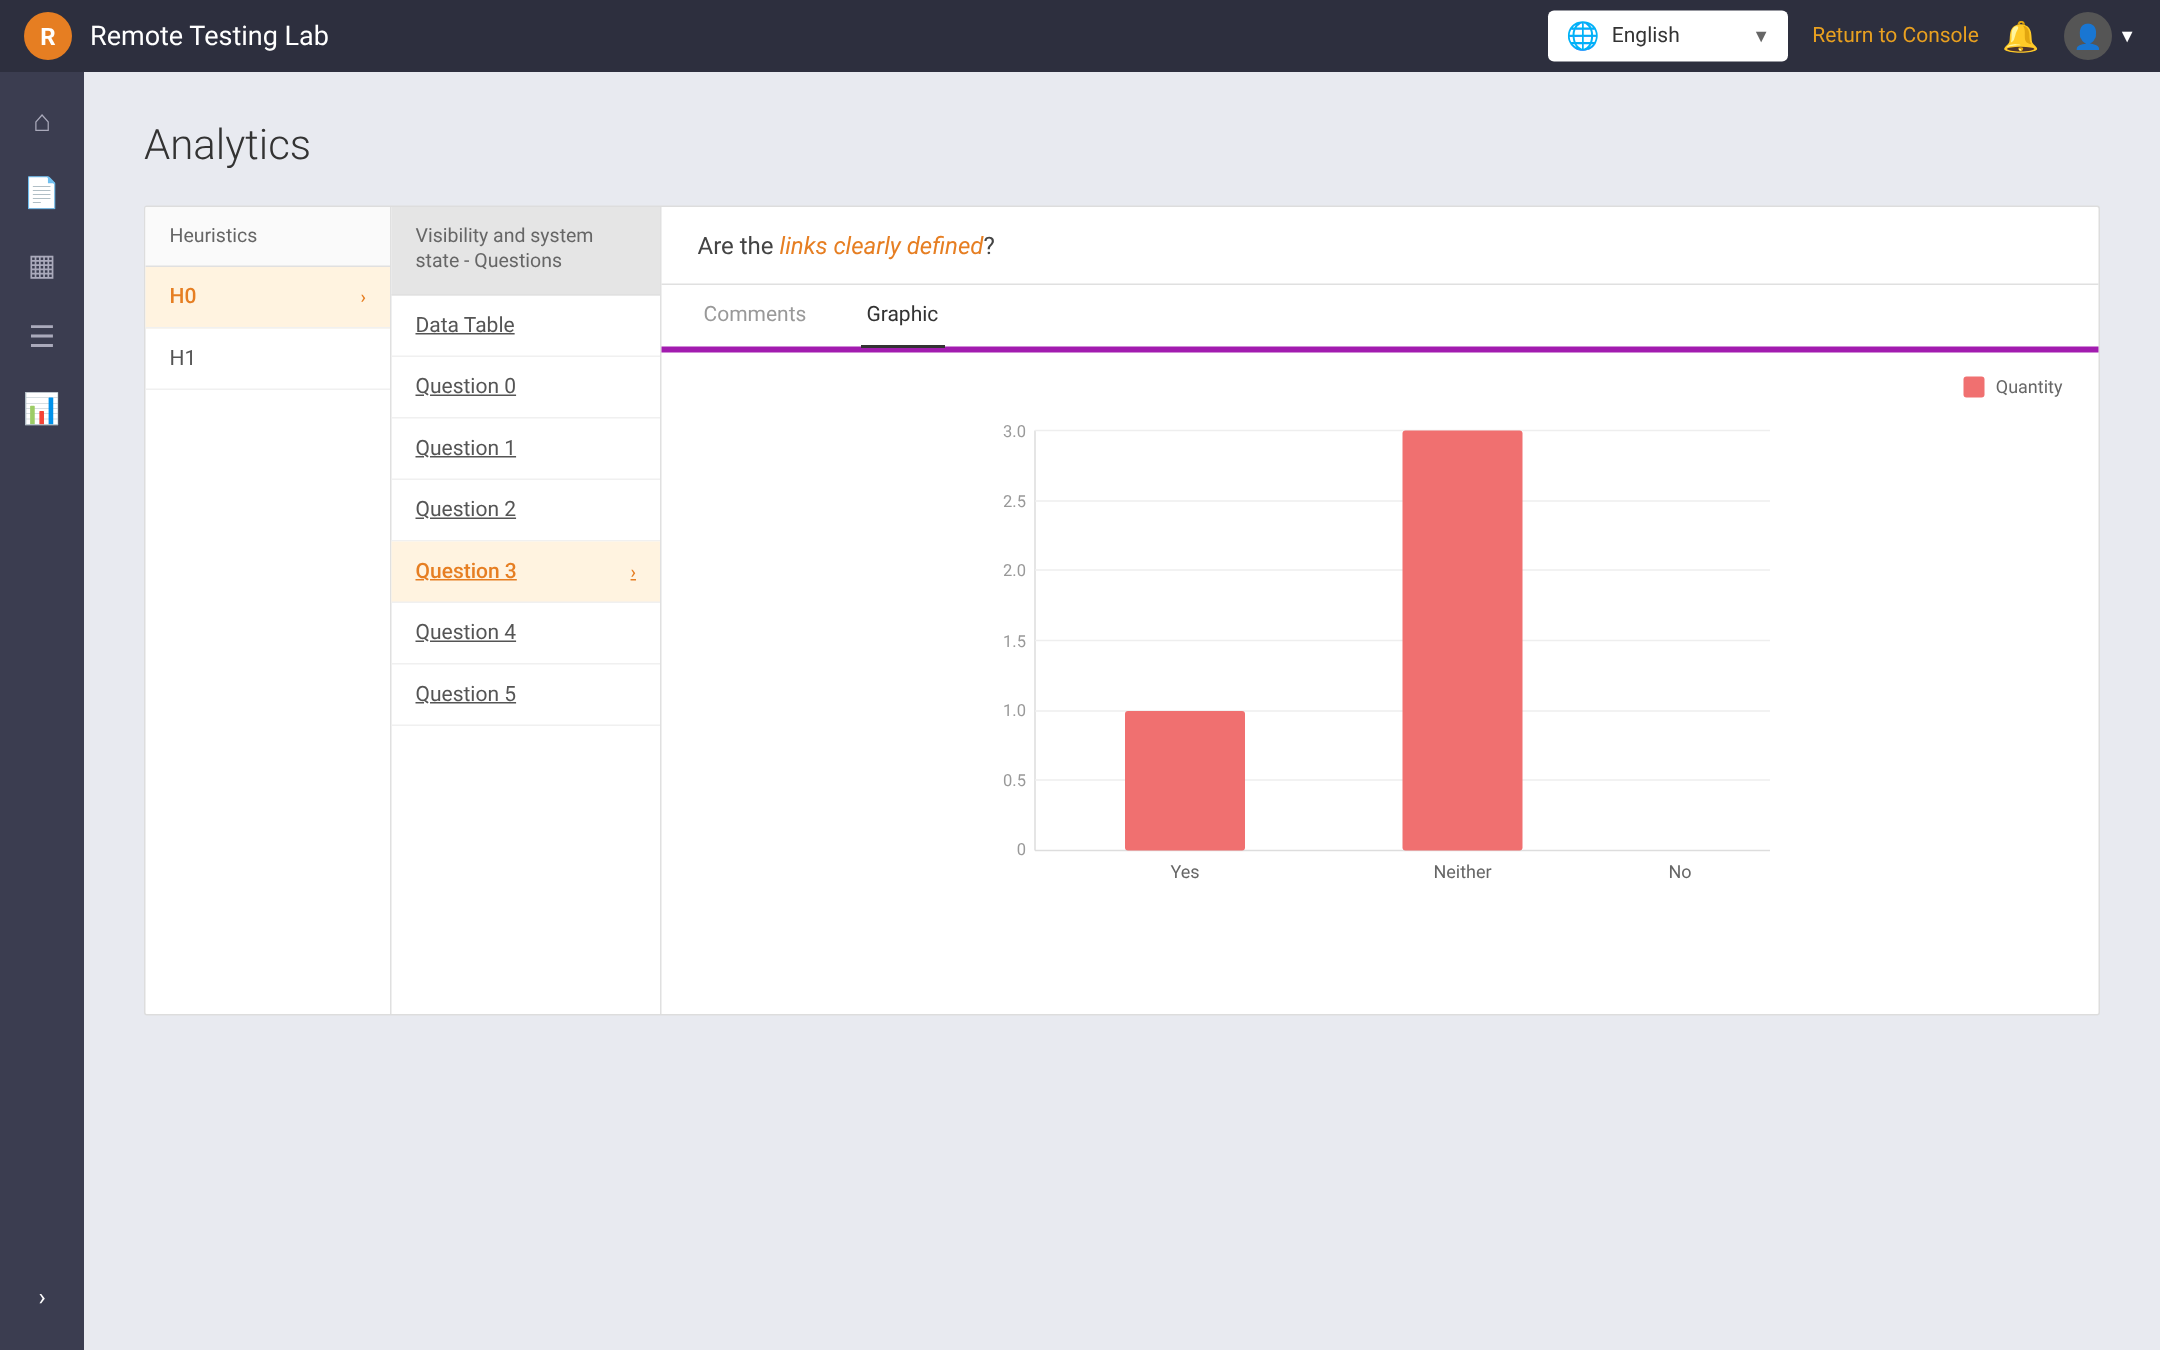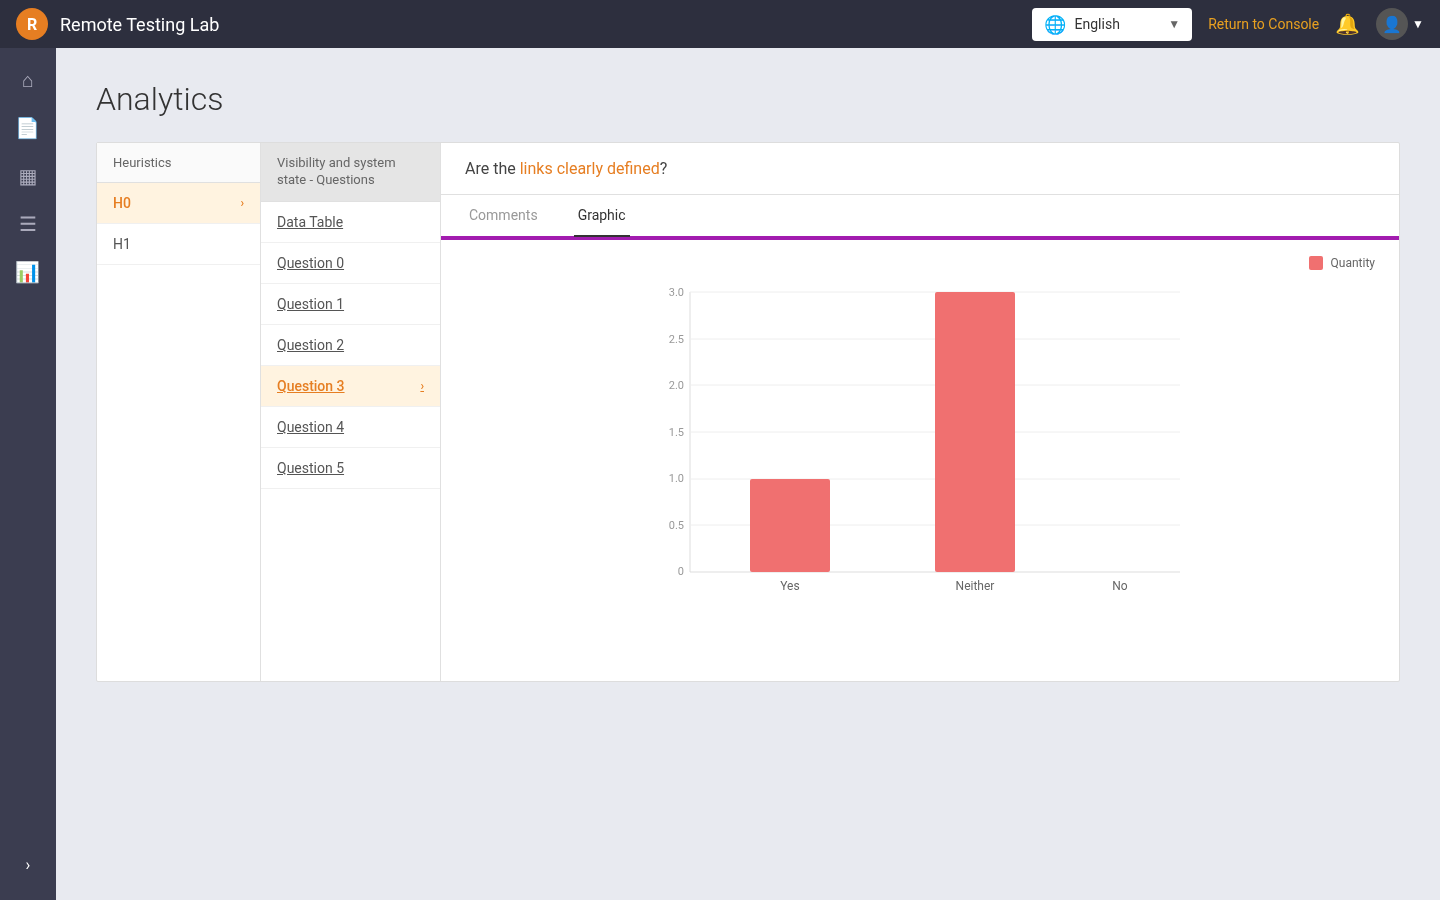--- a/index.html
+++ b/index.html
@@ -119,21 +119,21 @@
     .sidebar-item.active { color: #f0a030; }
 
     
     .main-content {
       flex: 1;
       padding: 32px 40px;
       overflow-y: auto;
       background: #e8eaf0;
     }
     .page-title {
-      font-size: 32px;
+      font-size: 28px;
       font-weight: 300;
       color: #333;
       margin-bottom: 24px;
     }
 
     
     .analytics-panel {
       display: flex;
       background: white;
       border: 1px solid #ddd;
@@ -215,20 +215,21 @@
       flex-direction: column;
     }
     .chart-question-title {
       padding: 16px 24px;
       font-size: 16px;
       color: #444;
       border-bottom: 1px solid #e0e0e0;
     }
     .chart-question-title .highlight {
       color: #e67e22;
+      font-style: italic;
     }
     .chart-tabs {
       display: flex;
       padding: 0 24px;
       border-bottom: 4px solid #a21caf;
       gap: 32px;
     }
     .chart-tab {
       padding: 12px 4px;
       font-size: 14px;

